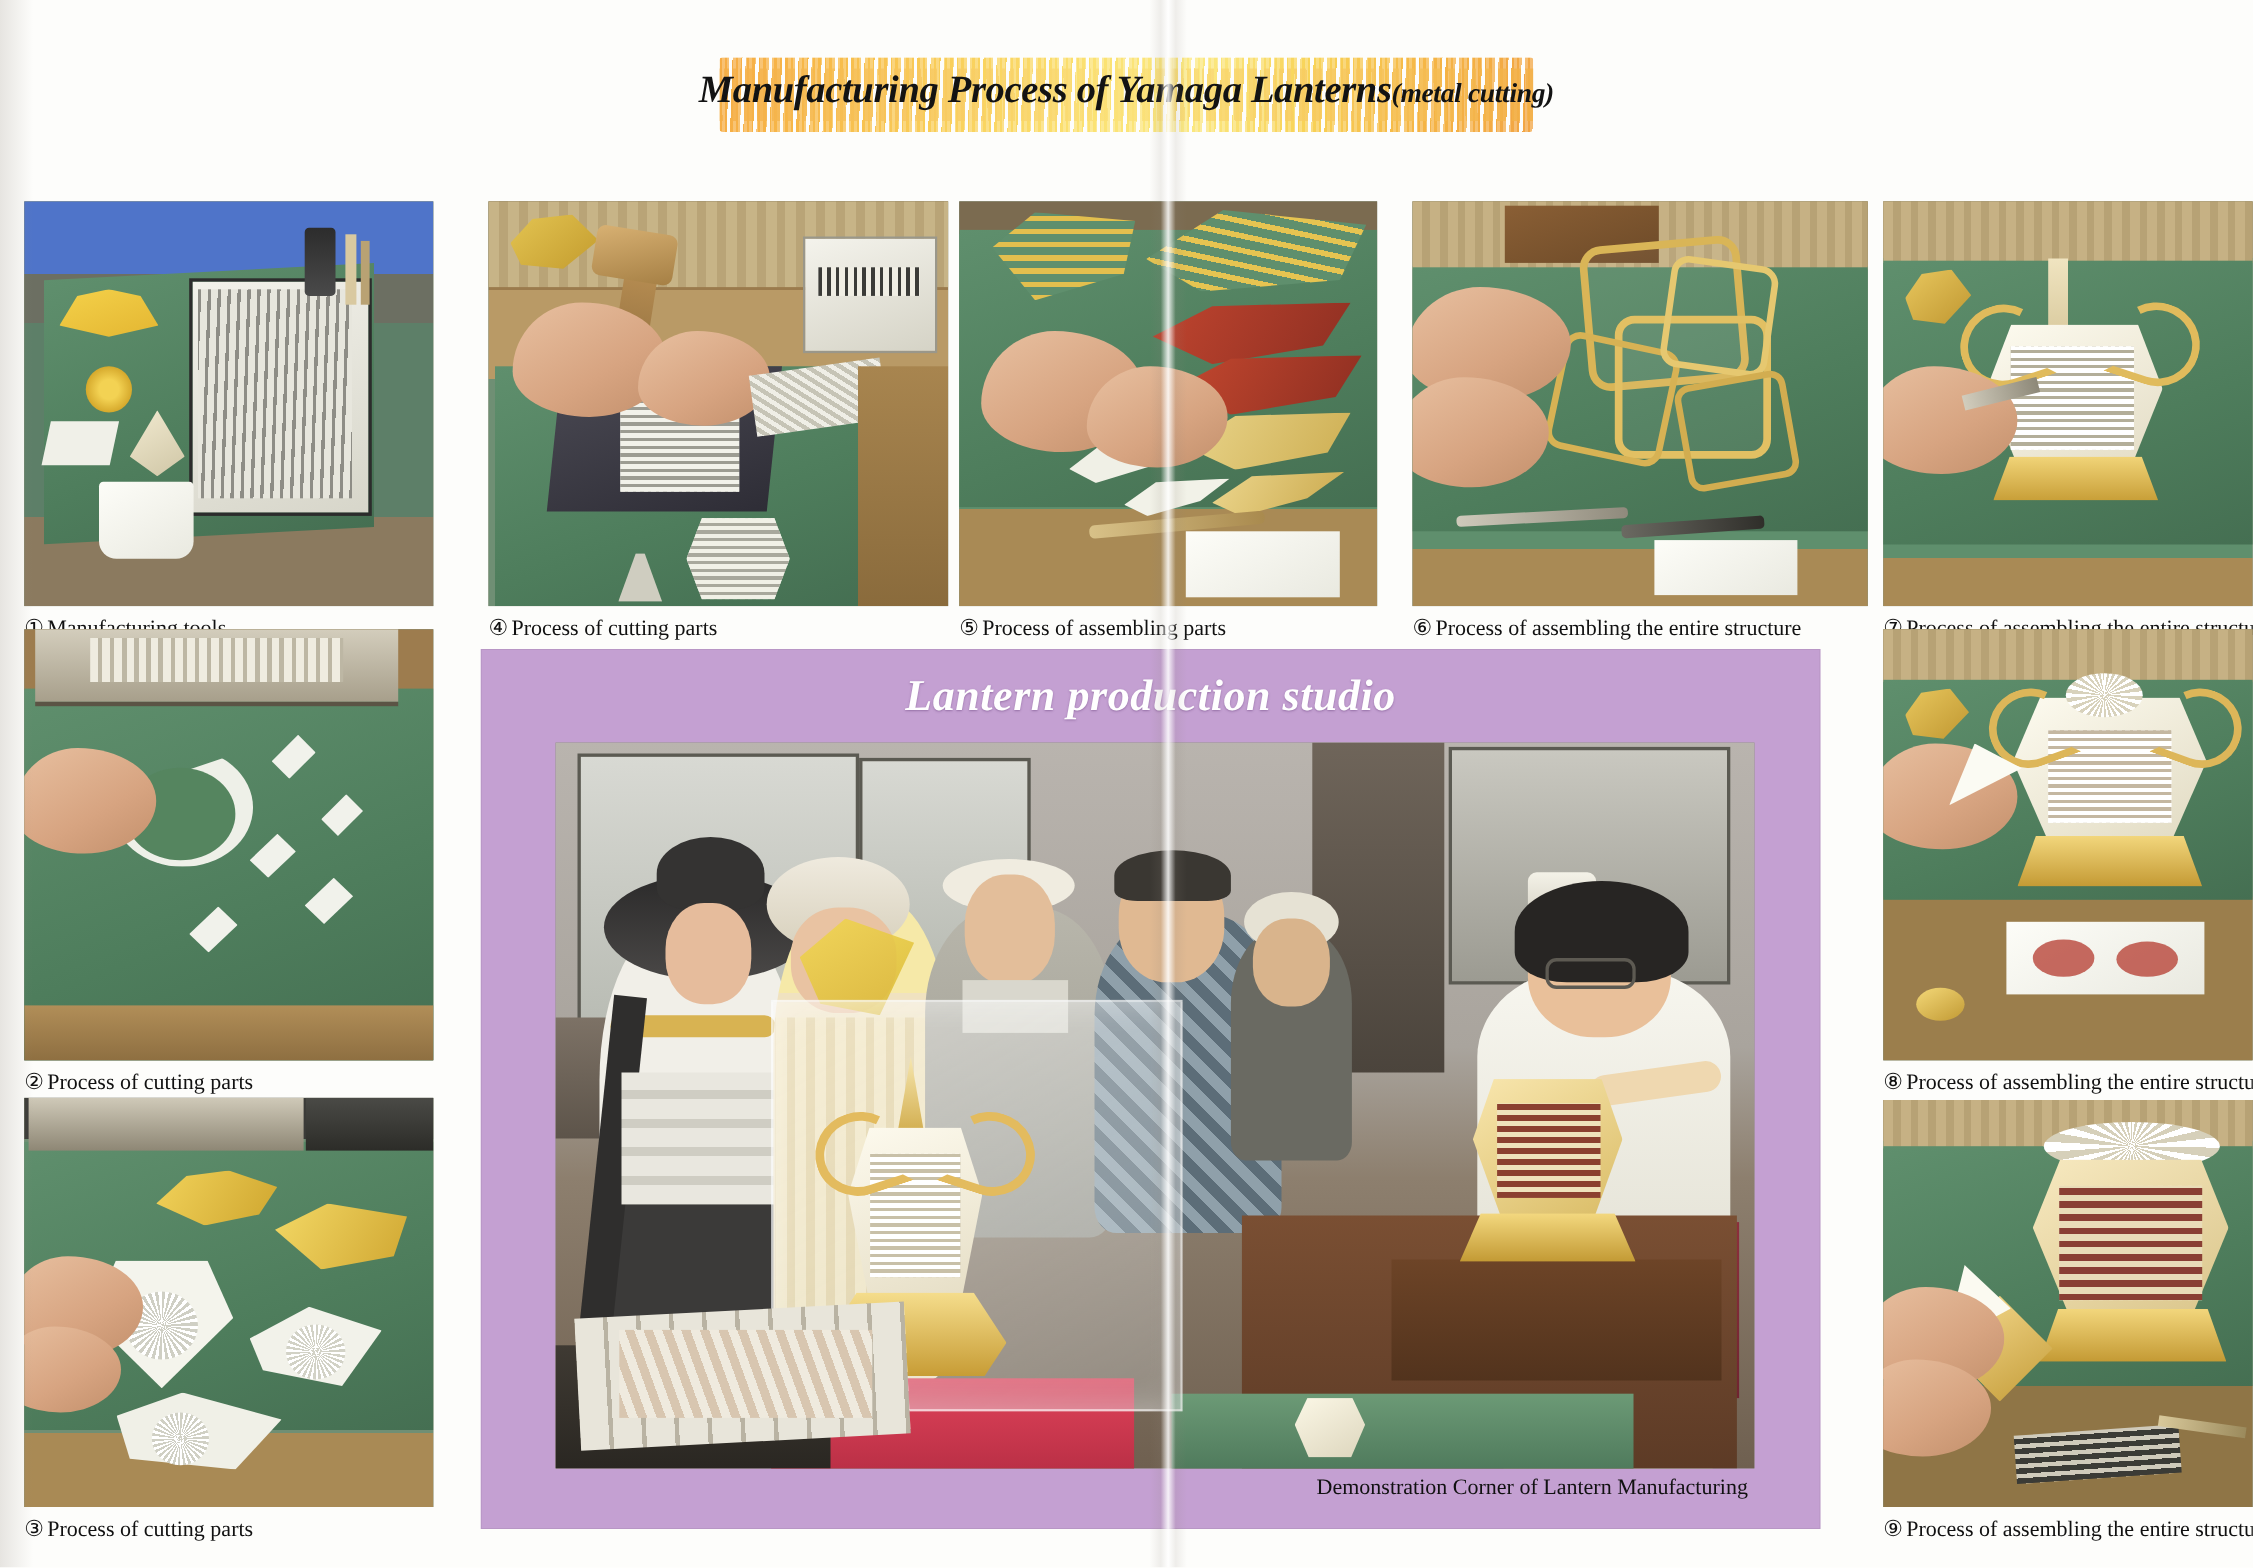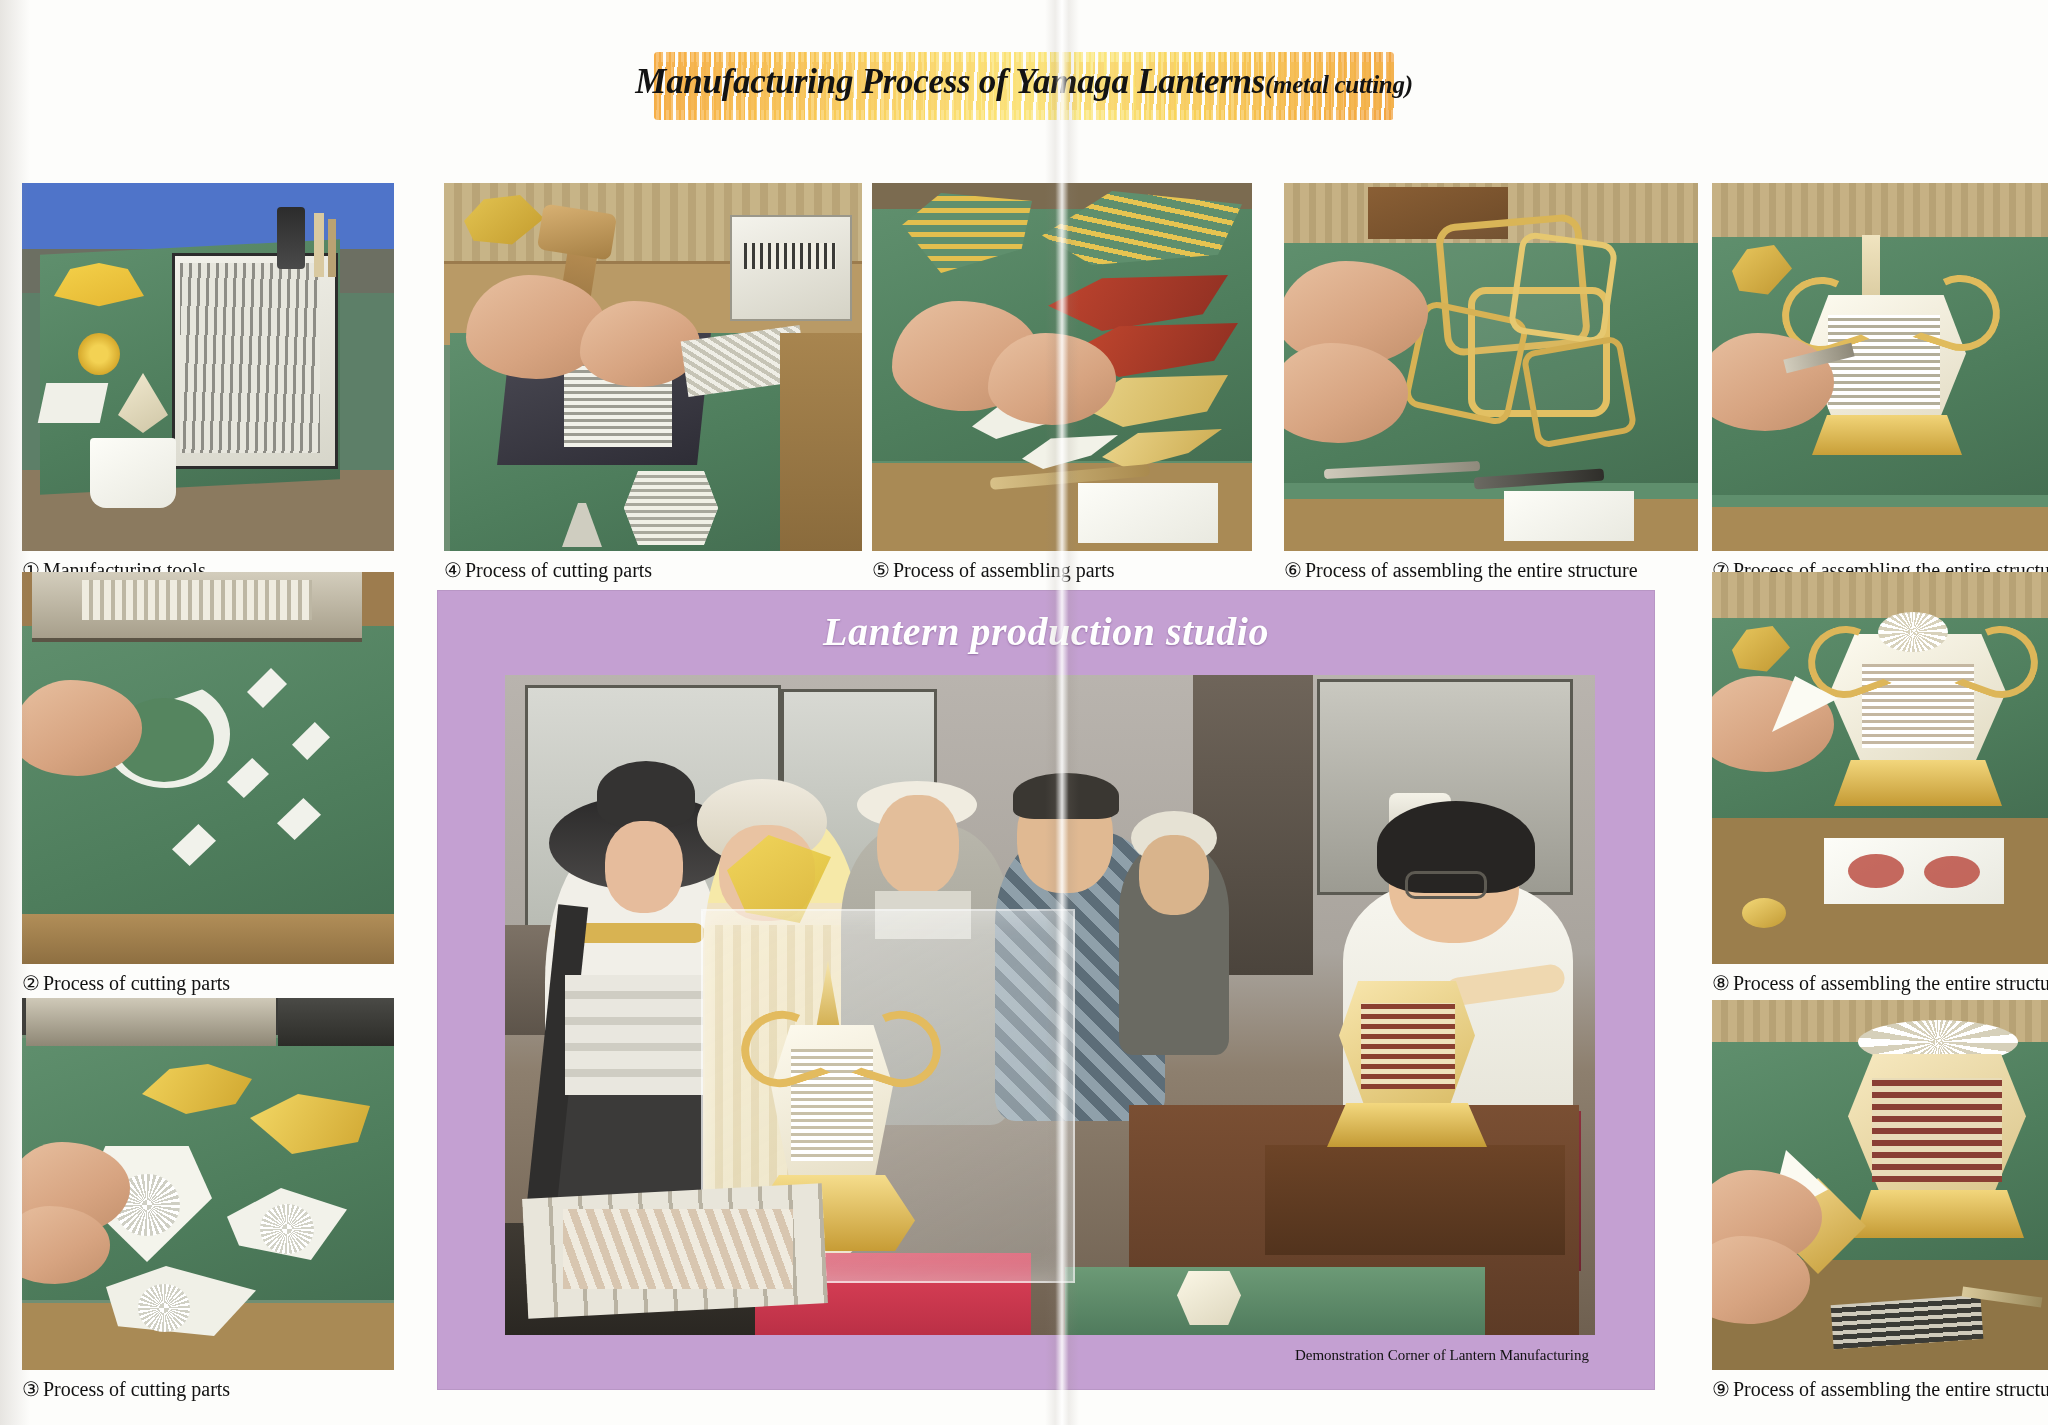--- a/index.html
+++ b/index.html
@@ -172,21 +172,21 @@
     width: 1090px;
     height: 660px;
     overflow: hidden;
     background: #8e8a86;
   }
   .studio-caption {
     position: absolute;
     right: 66px;
     bottom: 26px;
     color: #111;
-    font-size: 15px;
+    font-size: 20px;
     font-family: "Liberation Serif", serif;
   }
 
   
   .room-bg {
     position: absolute; inset: 0;
     background: linear-gradient(180deg,#b9b4ae 0%, #a9a49d 42%, #8d7f6e 60%, #6f6050 100%);
   }
   .win {
     position: absolute;

